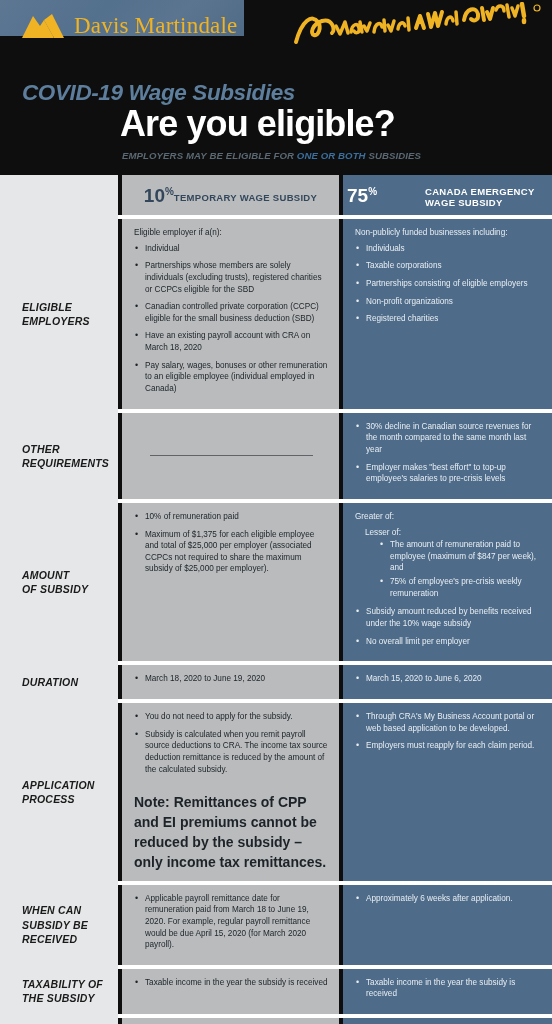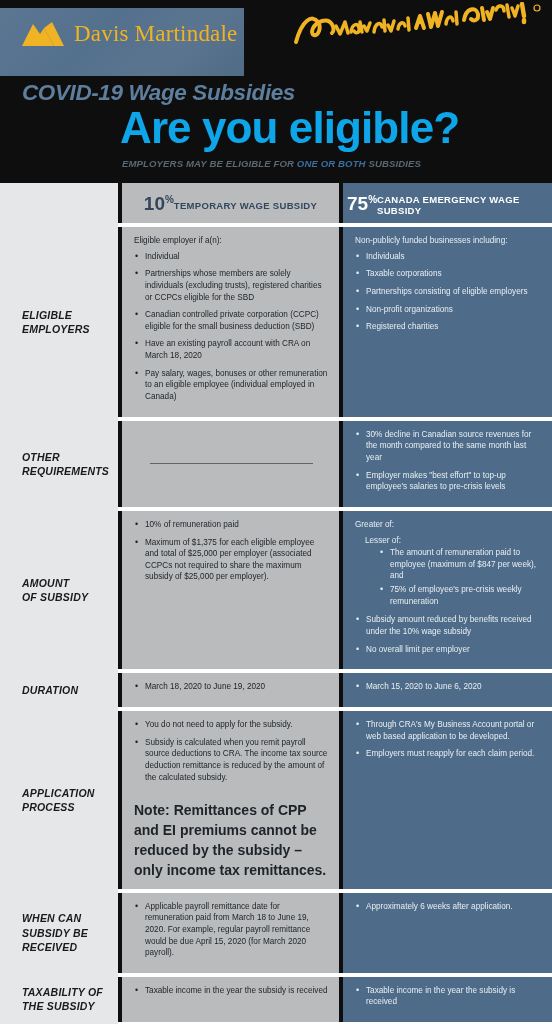--- a/index.html
+++ b/index.html
@@ -7,39 +7,39 @@
     width: 552px; height: 1024px;
     background: #0d0d0d;
     font-family: "Liberation Sans", sans-serif;
     overflow: hidden;
   }
   .page { position: relative; width: 552px; height: 1024px; background: #0e0e0e; }
 
   
   .brandbar { position: relative; height: 58px; width: 552px; background: #0e0e0e; }
   .logo-plate {
-    position: absolute; left: 0; top: 8px; width: 244px; height: 68px;
+    position: absolute; left: 0; top: 0; width: 244px; height: 36px;
     background: linear-gradient(135deg,#5d7793 0%,#53708c 40%,#5b7590 70%,#506b86 100%);
   }
   .logo-inner { display: flex; align-items: center; height: 52px; padding-left: 20px; }
   .logo-mark { width: 46px; height: 26px; margin-right: 8px; flex: 0 0 auto; }
   .logo-word {
     color: #f0b323; font-family: "Liberation Serif", serif;
     font-size: 23px; letter-spacing: .2px; white-space: nowrap;
   }
   .tagline { position: absolute; left: 288px; top: 2px; width: 258px; height: 48px; }
 
   
   .titleblock { padding: 22px 0 14px 0; text-align: left; }
   .t1 {
     color: #5d7e9c; font-size: 22.5px; font-weight: bold; font-style: italic;
     letter-spacing: -0.4px; padding-left: 22px;
   }
   .t2 {
-    color: #0ea5e9; font-size: 44px; font-weight: bold;
+    color: #ffffff; font-size: 36px; font-weight: bold;
     letter-spacing: -0.9px; padding-left: 120px; margin-top: -3px;
   }
   .t3 {
     font-size: 9.6px; font-weight: bold; font-style: italic; color: #5a6973;
     letter-spacing: .1px; margin-top: 5px; padding-left: 122px;
   }
   .t3 .hl { color: #3b6f9e; }
 
   
   .table { position: relative; width: 552px; }
@@ -66,21 +66,21 @@
     padding: 7px 4px;
   }
   .hdr-a { background: #b9bbbd; }
   .hdr-b { background: #4e6c89; }
   .pct { font-size: 19px; font-weight: bold; line-height: 1; }
   .pct sup { font-size: 10px; vertical-align: super; }
   .hdr-a .pct { color: #33475c; }
   .hdr-b .pct { color: #ffffff; }
   .hdr-sub { font-size: 9.5px; font-weight: bold; letter-spacing: .3px; margin-top: 4px; }
   .hdr-a .hdr-sub { color: #33475c; }
-  .hdr-b .hdr-sub { color: #ffffff; }
+  .hdr-b .hdr-sub { color: #ffffff; margin-left: 48px; }
 
   
   ul.blist { list-style: none; margin: 0; padding: 0; }
   ul.blist li {
     position: relative; padding-left: 11px; margin-bottom: 6px;
     font-size: 8.2px; line-height: 1.42;
   }
   ul.blist li:before {
     content: "•"; position: absolute; left: 1px; top: -1px; font-size: 9px;
   }

